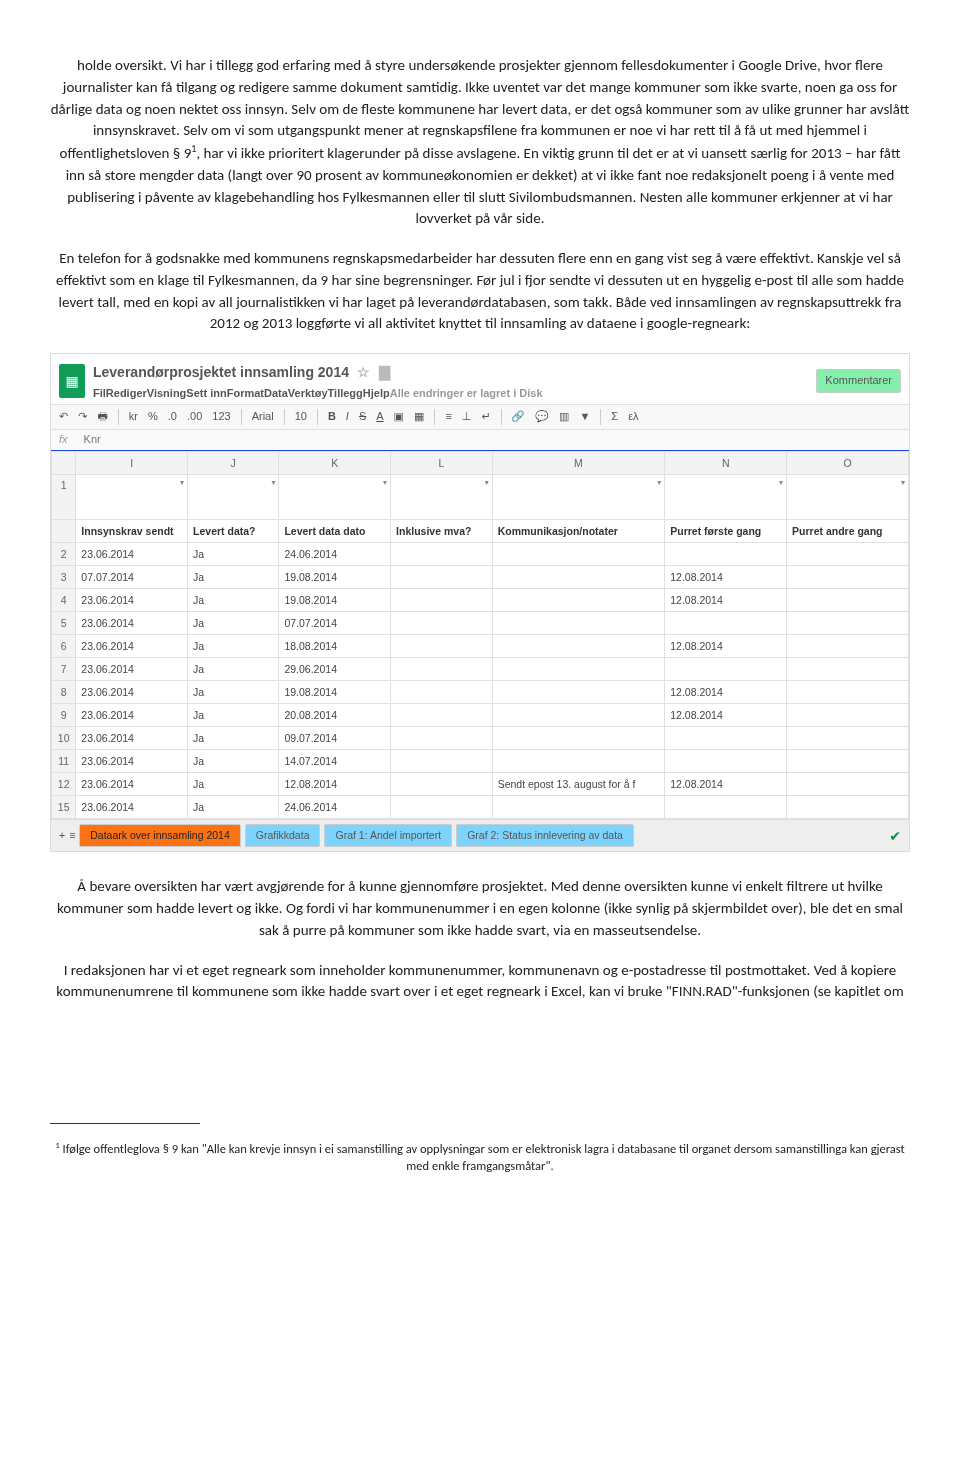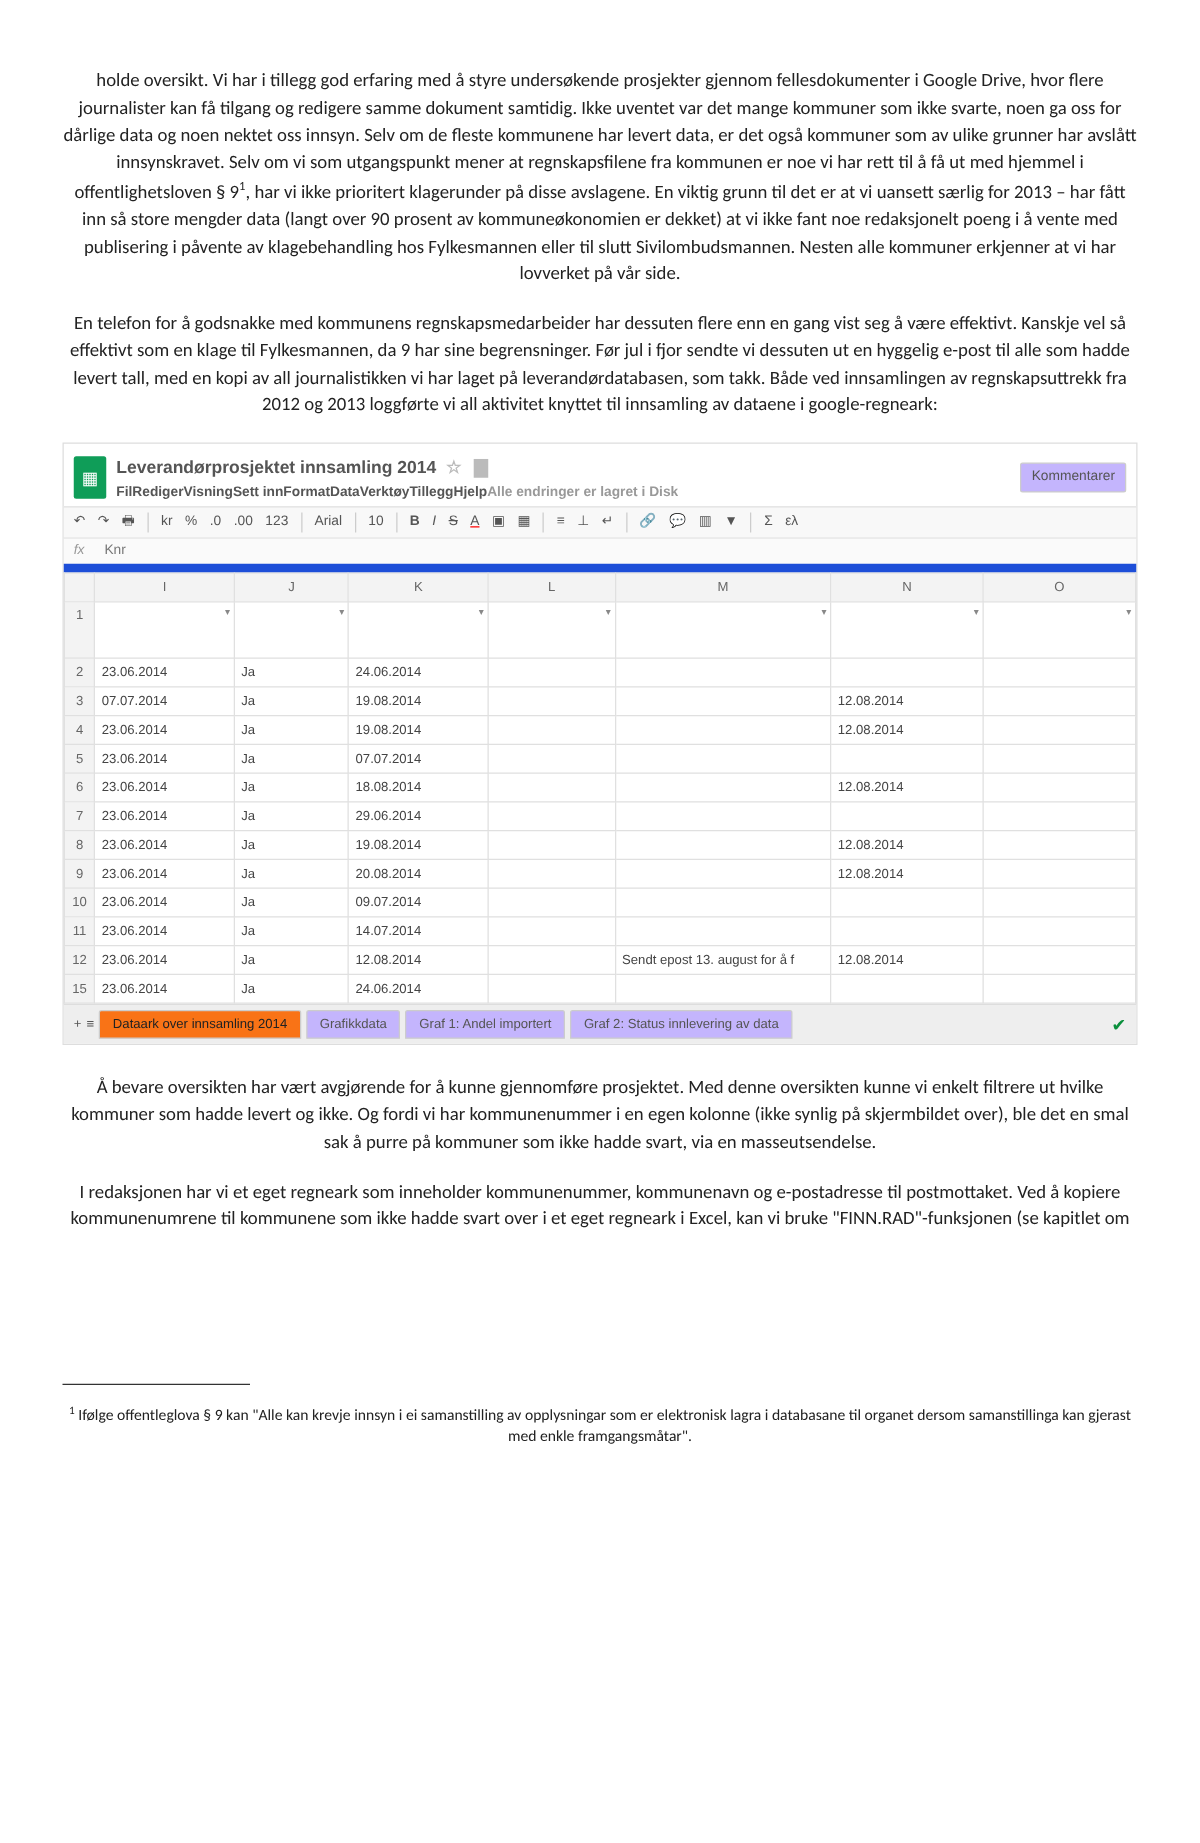--- a/index.html
+++ b/index.html
@@ -65,21 +65,21 @@
     align-items: center;
     font-size: 11px;
     color: #555;
     background: #f8f8f8;
   }
   .tb-sep { width:1px; height:16px; background:#ccc; }
   .fx-bar {
     display: flex;
     align-items: center;
     padding: 2px 8px;
-    border-bottom: 7px solid #1d4ed8;
+    border-bottom: 1px solid #1d4ed8;
     font-size: 11px;
     color: #777;
     background: #fafafa;
   }
   .fx-label { font-style: italic; margin-right: 16px; color:#999; }
   table.sheet {
     width: 100%;
     border-collapse: collapse;
     table-layout: fixed;
   }
@@ -128,41 +128,41 @@
     align-items: center;
     gap: 4px;
     padding: 4px 8px;
     background: #eee;
     border-top: 1px solid #ddd;
     font-size: 10.5px;
     color: #555;
   }
   .sheets-tabs .tab {
     padding: 3px 10px;
-    background: #c4b5fd;
+    background: #7dd3fc;
     border: 1px solid #ccc;
     border-radius: 2px 2px 0 0;
     font-size: 10.5px;
   }
   .sheets-tabs .tab.active {
     background: #f97316;
     color: #222;
   }
   .sheets-tabs .check {
     margin-left: auto;
     color: #0a8f3c;
     font-size: 14px;
   }
   .comment-btn {
     margin-left: auto;
     border: 1px solid #ccc;
     padding: 3px 8px;
     font-size: 11px;
     color: #555;
-    background: #c4b5fd;
+    background: #86efac;
     border-radius: 2px;
   }
   .footnote-divider {
     width: 150px;
     border: none;
     border-top: 1px solid #333;
     margin: 120px 0 4px 0;
   }
   .footnote {
     font-size: 12.5px;
@@ -270,20 +270,30 @@
     <tr>
       <th class="rowhead" style="height:38px;vertical-align:top">1</th>
       <td class="dropdown-cell"></td>
       <td class="dropdown-cell"></td>
       <td class="dropdown-cell"></td>
       <td class="dropdown-cell"></td>
       <td class="dropdown-cell"></td>
       <td class="dropdown-cell"></td>
       <td class="dropdown-cell"></td>
     </tr>
+    <tr class="hdr">
+      <th class="rowhead"></th>
+      <td>Innsynskrav sendt</td>
+      <td>Levert data?</td>
+      <td>Levert data dato</td>
+      <td>Inklusive mva?</td>
+      <td>Kommunikasjon/notater</td>
+      <td>Purret første gang</td>
+      <td>Purret andre gang</td>
+    </tr>
     </tbody>
       <tbody id="data-rows">
         <tr>
           <th class="rowhead">2</th>
           <td>23.06.2014</td>
           <td>Ja</td>
           <td>24.06.2014</td>
           <td></td>
           <td></td>
           <td></td>

